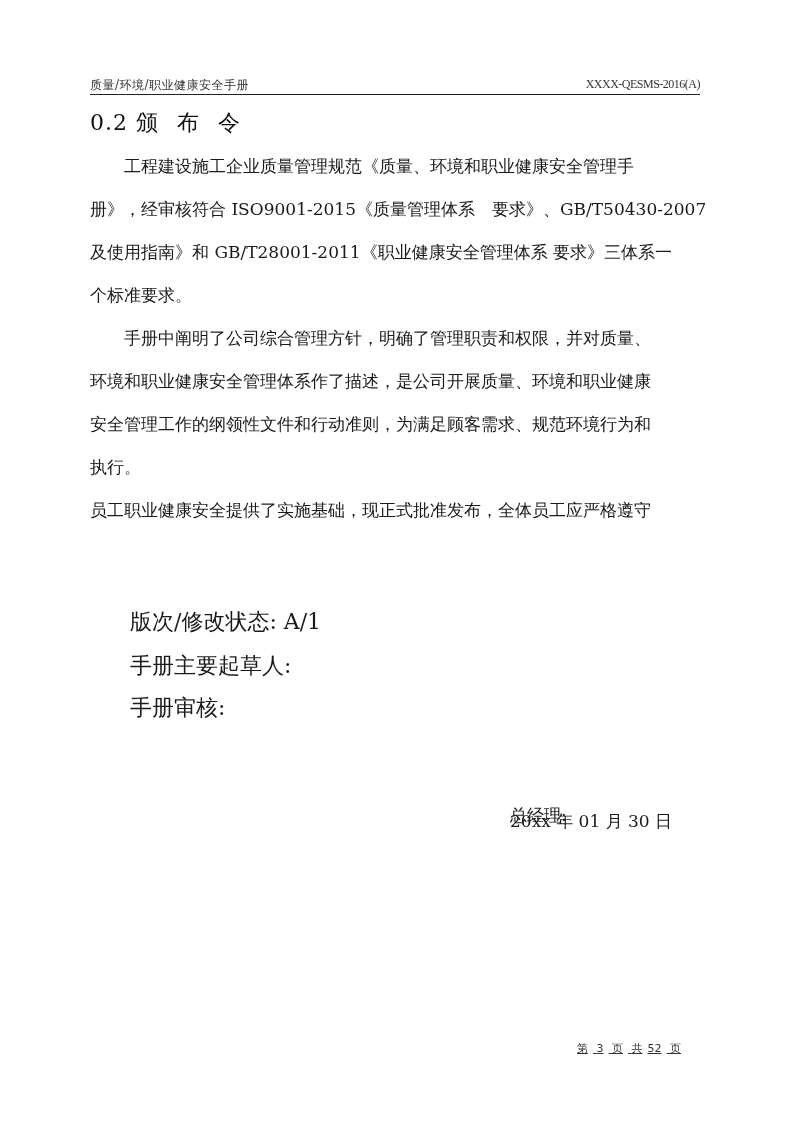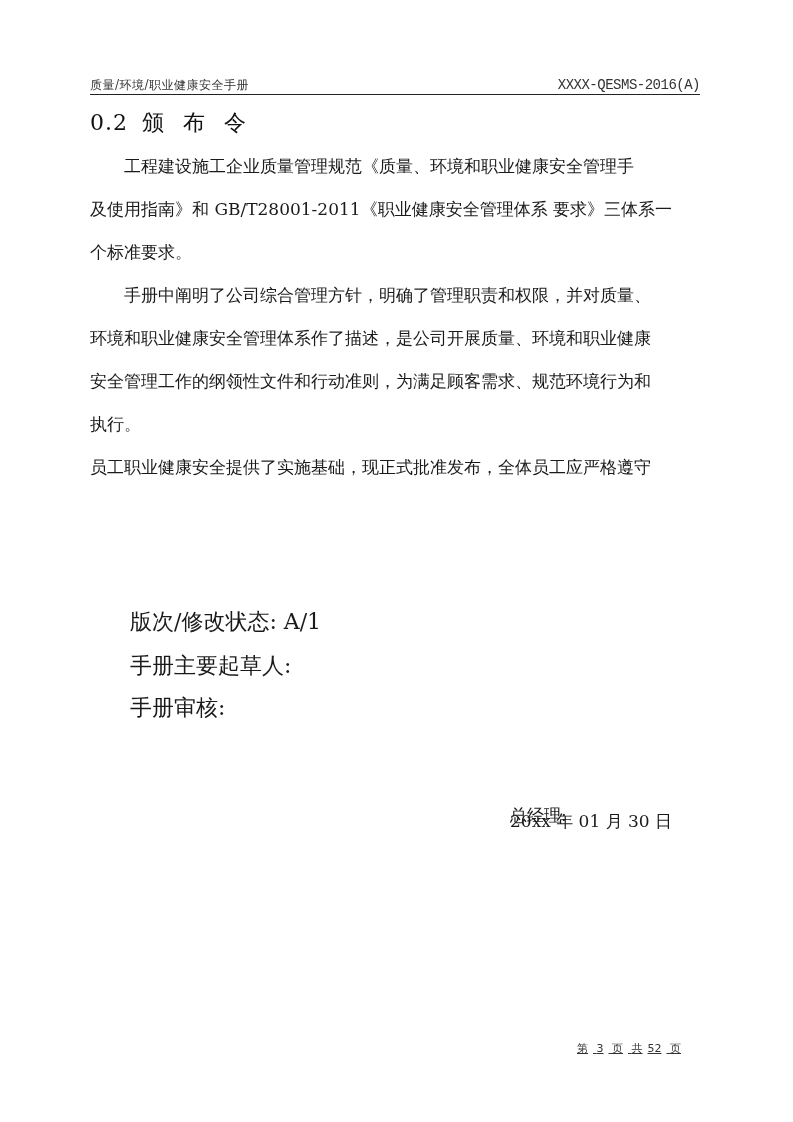--- a/index.html
+++ b/index.html
@@ -3,25 +3,25 @@
   <meta charset="utf-8">
   <style>
     html, body { margin: 0; padding: 0; background: #ffffff; }
     body { width: 793px; height: 1122px; position: relative; overflow: hidden;
            font-family: "DejaVu Serif", "Liberation Serif", serif; color: #1a1a1a; }
     .page { position: absolute; left: 0; top: 0; width: 793px; height: 1002px; background: #fff; }
 
     .header { position: absolute; left: 90px; top: 76px; width: 610px; height: 18px;
               border-bottom: 1.2px solid #222; }
     .header-left { position: absolute; left: 0; top: 1px; font-size: 12px; color: #333; letter-spacing: 0.5px; }
-    .header-right { position: absolute; right: 0; top: 1px; font-size: 14px; color: #333;
-                    font-family: Liberation Mono, monospace; letter-spacing: -0.5px; }
+    .header-right { position: absolute; right: 0; top: 1px; font-size: 12px; color: #333;
+                    font-family: Liberation Serif, serif; letter-spacing: -0.5px; }
 
     .title { position: absolute; left: 90px; top: 108px; font-size: 22px; letter-spacing: 1px; color: #111; }
-    .title .num { margin-right: 6px; }
+    .title .num { }
     .title .ch { margin-right: 10px; }
 
     .body { position: absolute; left: 90px; top: 145px; width: 612px; font-size: 17px;
             line-height: 43px; color: #1a1a1a; }
     .line { display: block; white-space: nowrap; }
 
     .meta { position: absolute; left: 130px; font-size: 22px; color: #1a1a1a; white-space: nowrap; }
     .sign { position: absolute; left: 510px; font-size: 17px; color: #1a1a1a; white-space: nowrap; }
 
     .footer { position: absolute; left: 577px; top: 1041px; font-size: 11px; color: #333; white-space: nowrap;
@@ -41,20 +41,21 @@
   <div class="title">
     <span class="num">0.2</span>
     <span class="ch">颁</span>
     <span class="ch">布</span>
     <span class="ch">令</span>
   </div>
 
   <div class="body">
     <div>
       <span class="line">　　工程建设施工企业质量管理规范《质量、环境和职业健康安全管理手</span>
+      <span class="line">册》，经审核符合 ISO9001-2015《质量管理体系　要求》、GB/T50430-2007</span>
       <span class="line">及使用指南》和 GB/T28001-2011《职业健康安全管理体系 要求》三体系一</span>
       <span class="line">个标准要求。</span>
     </div>
     <div>
       <span class="line">　　手册中阐明了公司综合管理方针，明确了管理职责和权限，并对质量、</span>
       <span class="line">环境和职业健康安全管理体系作了描述，是公司开展质量、环境和职业健康</span>
       <span class="line">安全管理工作的纲领性文件和行动准则，为满足顾客需求、规范环境行为和</span>
       <span class="line">执行。</span>
       <span class="line">员工职业健康安全提供了实施基础，现正式批准发布，全体员工应严格遵守</span>
     </div>

